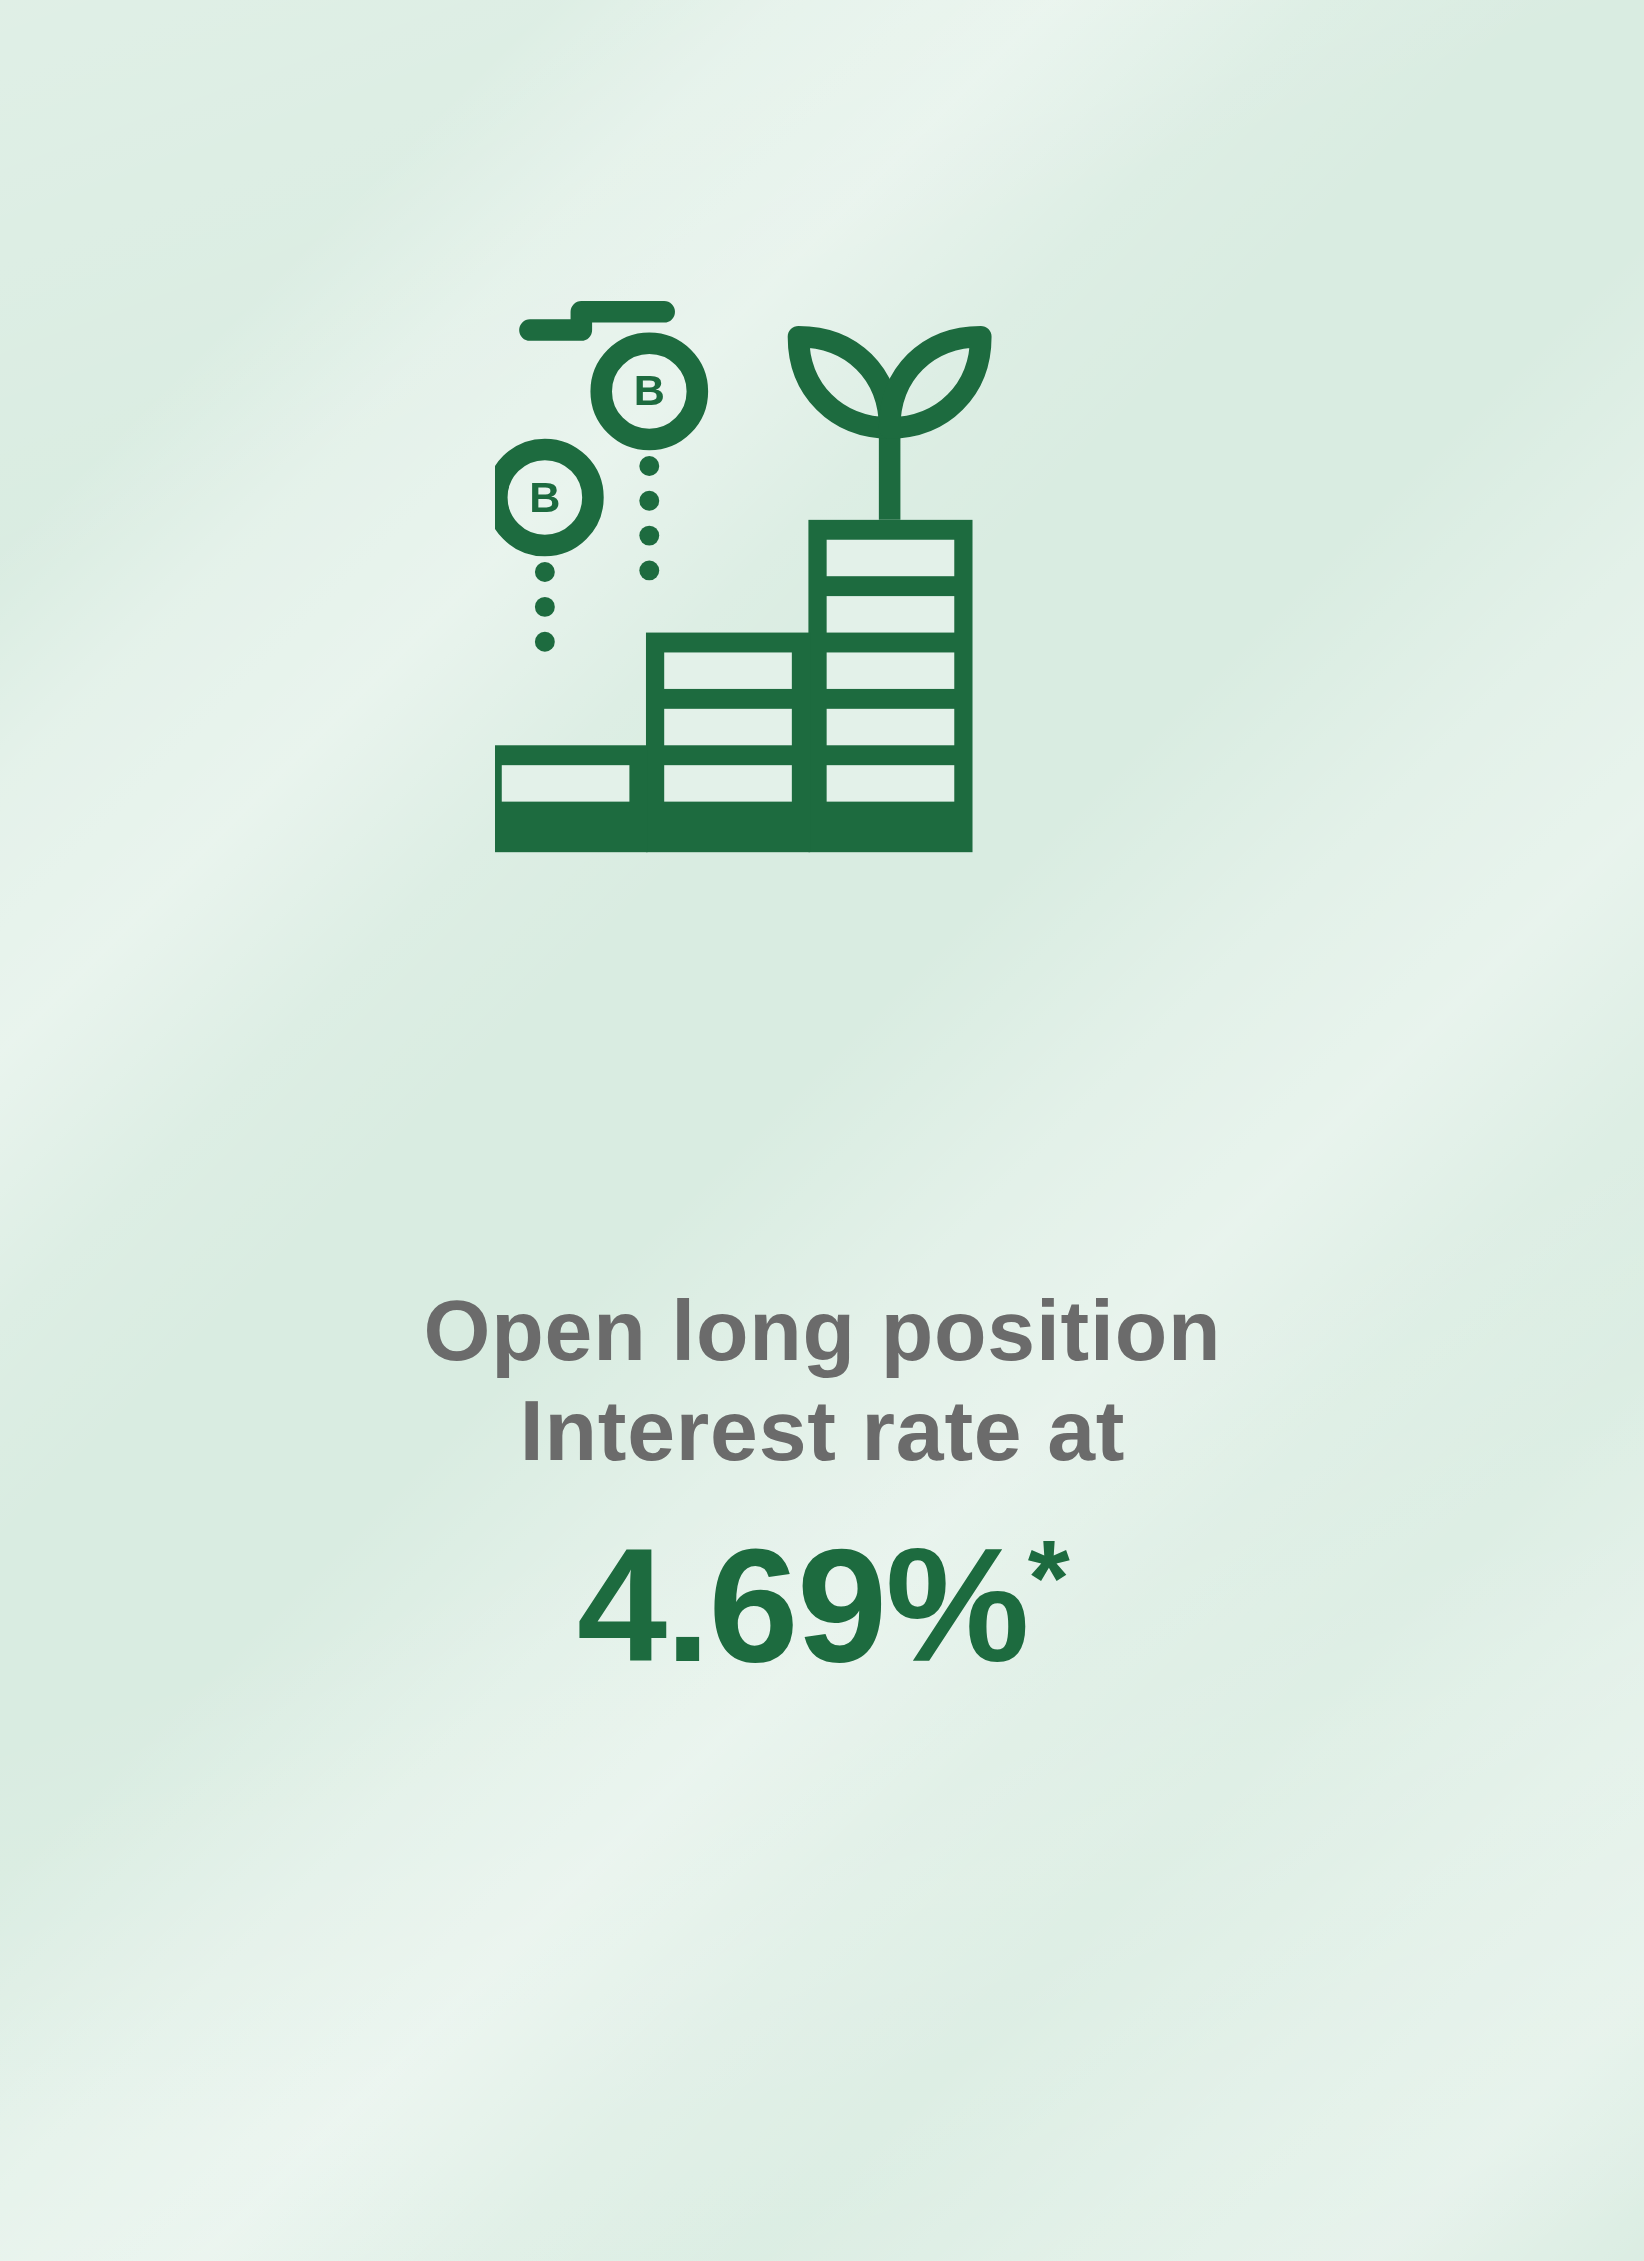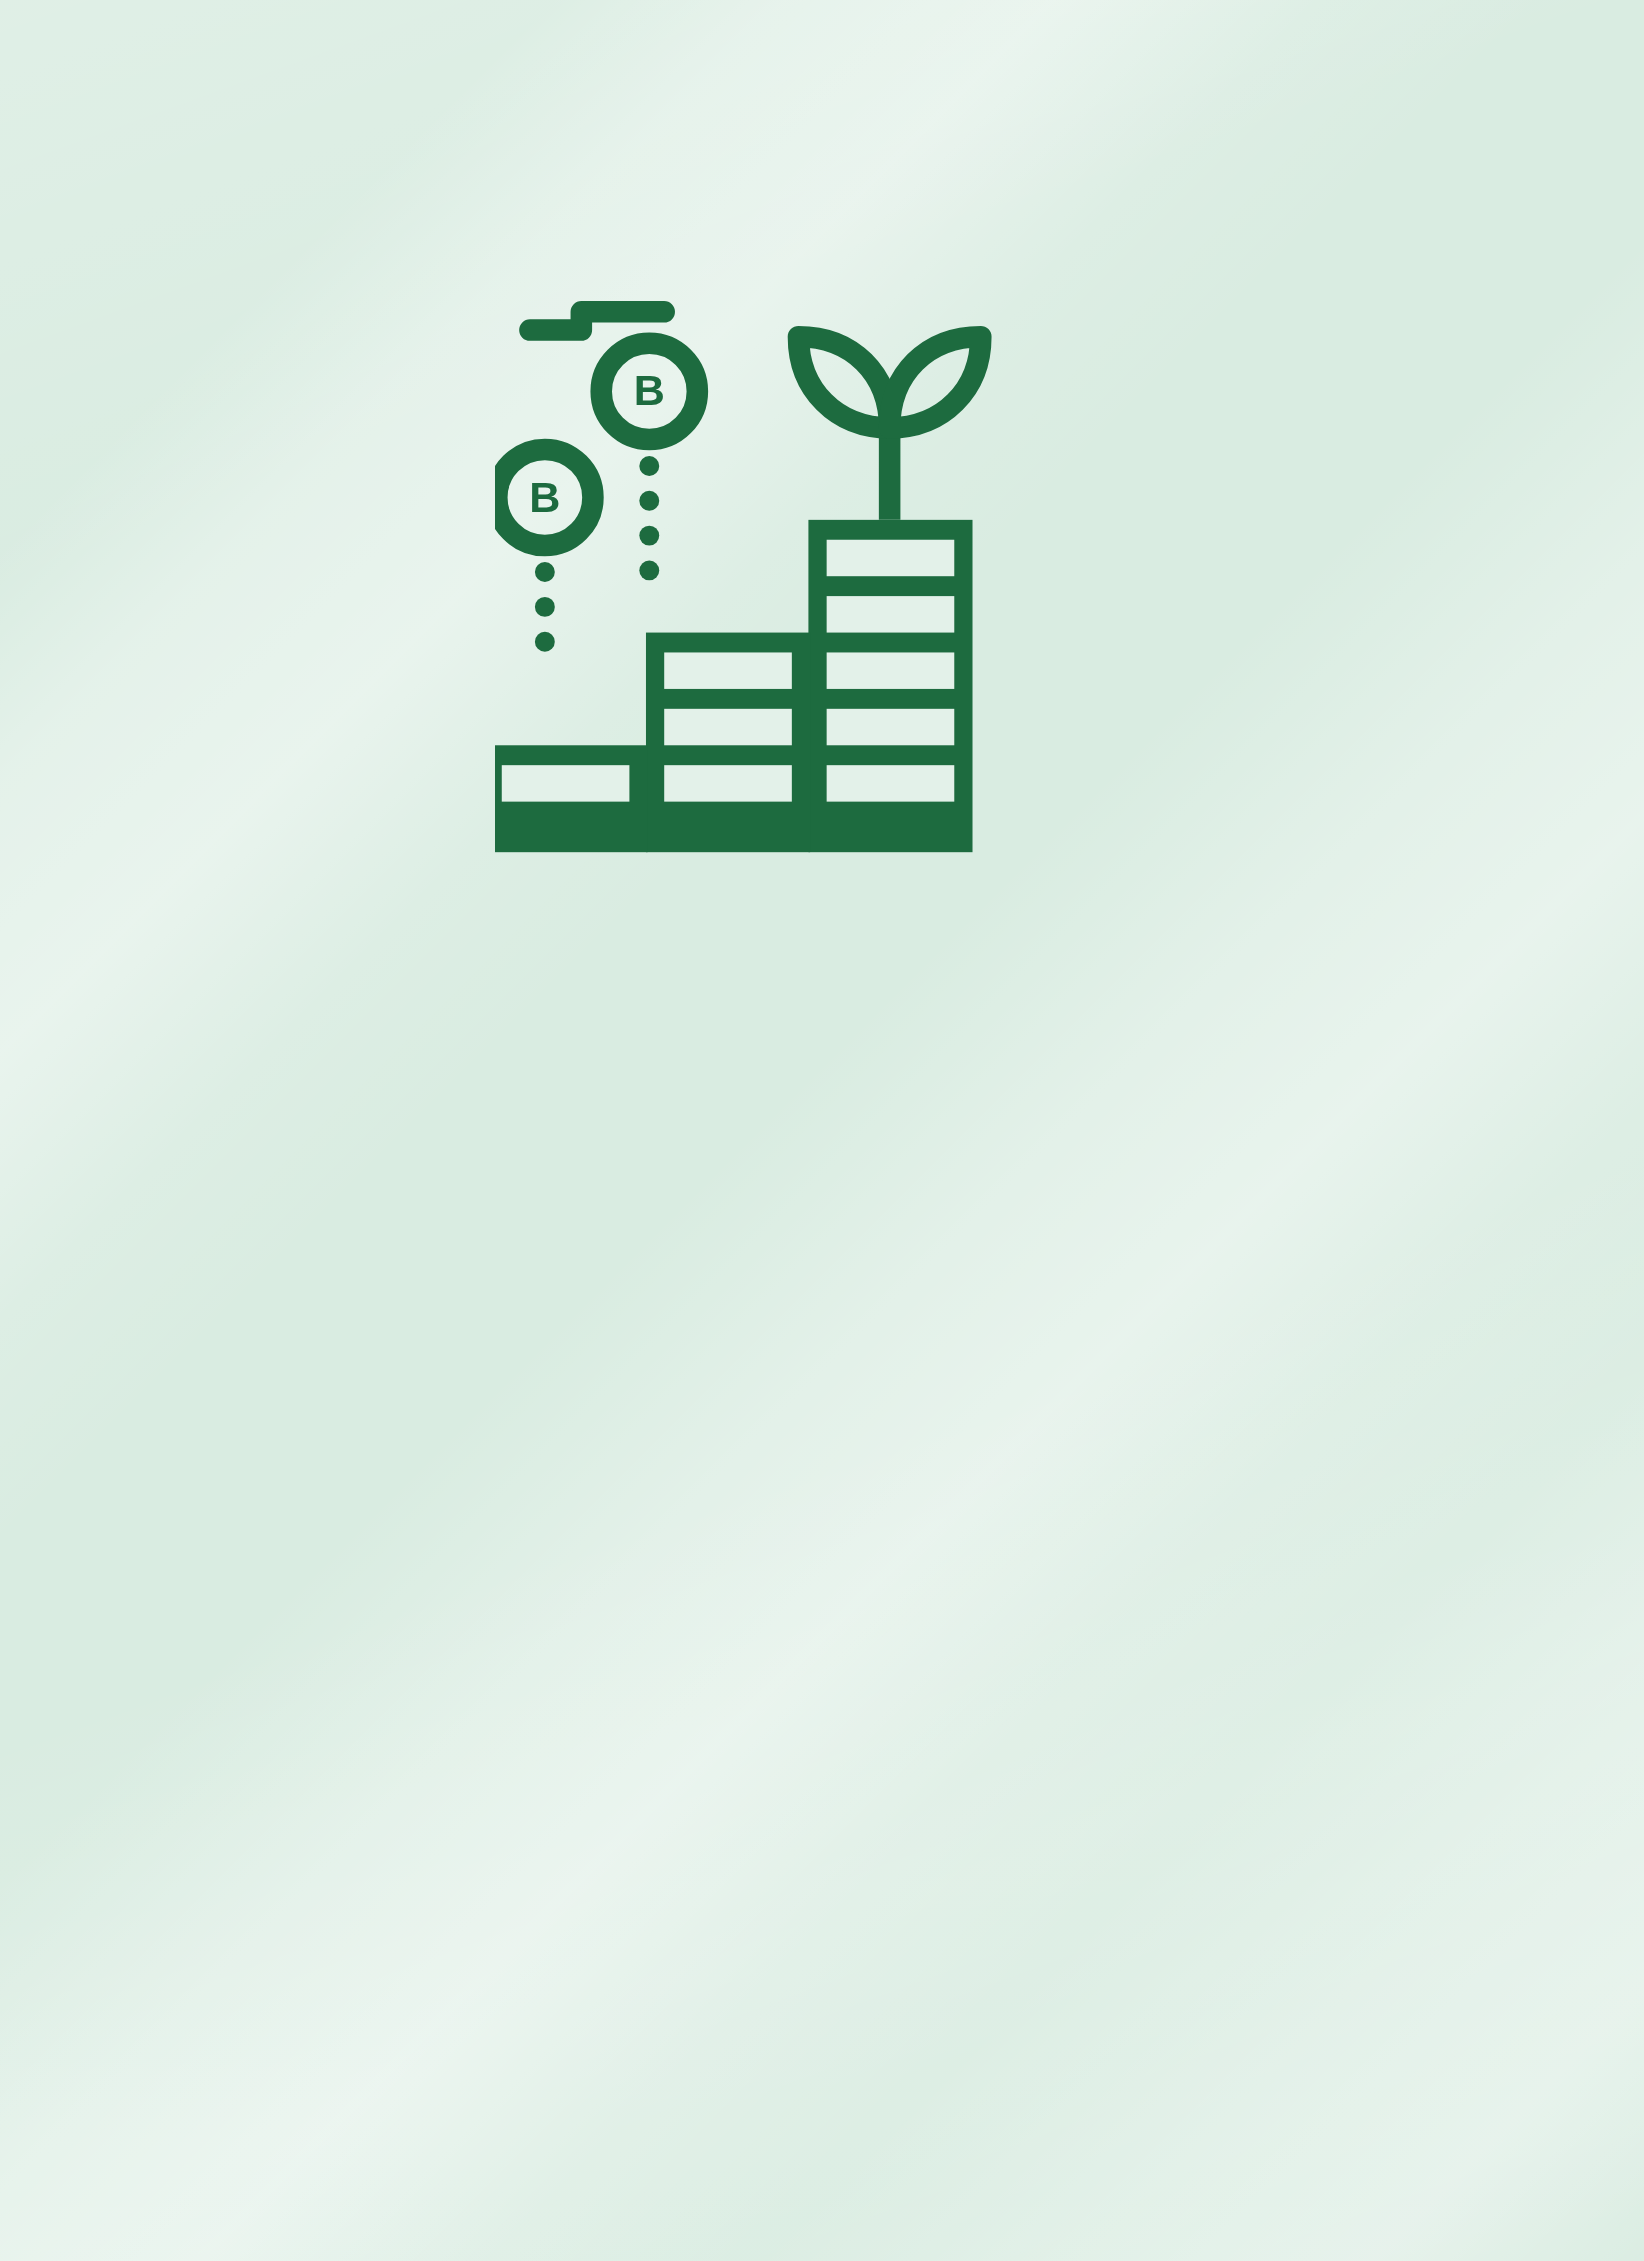--- a/index.html
+++ b/index.html
@@ -155,15 +155,22 @@
       </g>
 
       <g>
         <rect x="-14" y="559" width="198" height="129" fill="#1d6b3f"></rect>
         <rect x="8" y="583" width="154" height="44" fill="#e3f1e9"></rect>
       </g>
 
     </svg>
   </div>
 
+  <div class="text-block">
+    <p class="headline">Open long position
+Interest rate at</p>
+    <p class="rate">
+      <span>4.69%</span><span class="star">*</span>
+    </p>
+  </div>
 
 </div>
 
 
 </body></html>

